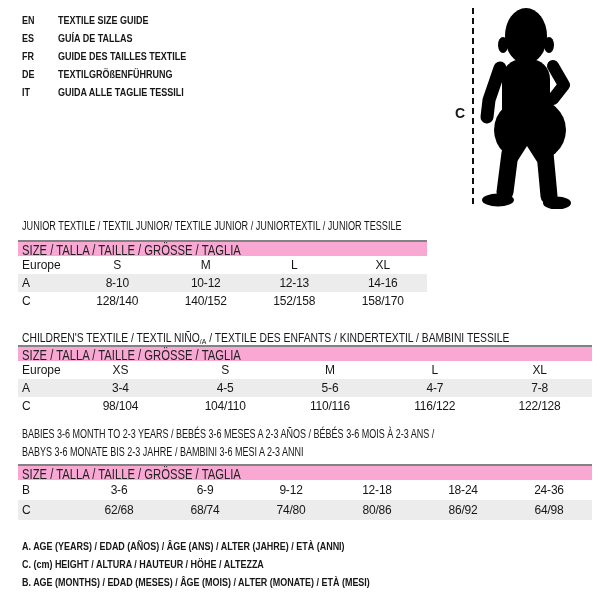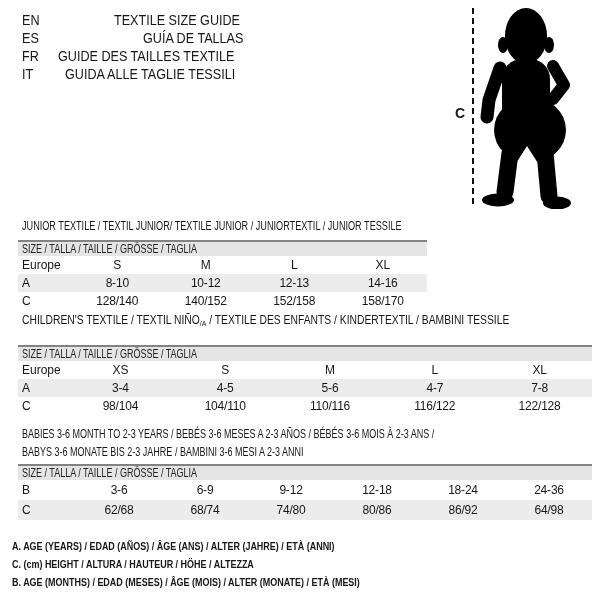--- a/index.html
+++ b/index.html
@@ -2,67 +2,71 @@
 <html><head>
 <meta charset="utf-8">
 <style>
   html,body{margin:0;padding:0;background:#fff;}
   .page{
     position:relative;width:600px;height:600px;background:#ffffff;
     font-family:"Liberation Sans",sans-serif;color:#161616;overflow:hidden;
   }
   
   .lang-list{position:absolute;left:22px;top:11px;}
-  .lang-row{display:flex;height:18px;align-items:center;font-weight:normal;font-size:14px;justify-content:space-between;}
+  .lang-row{display:flex;height:18px;align-items:center;font-weight:bold;font-size:10px;}
   .lang-code{width:36px;}
   .lang-code span,.lang-label span{display:inline-block;transform:scaleX(.9);transform-origin:0 50%;white-space:nowrap;}
   
   .measure-line{position:absolute;left:472px;top:8px;height:196px;width:0;border-left:2px dashed #0c0c0c;}
   .measure-label{position:absolute;left:455px;top:105px;font-weight:bold;font-size:14px;}
   .baby-svg{position:absolute;left:479px;top:5px;}
   
   .heading{position:absolute;left:22px;font-weight:normal;font-size:12px;line-height:18px;white-space:nowrap;}
   .heading-line>span.hline{display:inline-block;transform-origin:0 50%;white-space:nowrap;}
   .s1 .heading{top:217px}.s1 .heading-line>span.hline{transform:scaleX(.76)}
-  .s2 .heading{top:311px}.s2 .heading-line>span.hline{transform:scaleX(.86)}
+  .s2 .heading{top:329px}.s2 .heading-line>span.hline{transform:scaleX(.86)}
   .s3 .heading{top:425px}.s3 .heading-line>span.hline{transform:scaleX(.75)}
   .seg-sub{font-size:8px;vertical-align:-2px;}
   .gtable{position:absolute;left:18px;}
   .s1 .gtable{top:240px;width:409px}
   .s2 .gtable{top:345px;width:574px}
   .s3 .gtable{top:464px;width:574px}
-  .size-bar{height:14px;background:#e5e5e5;border-top:2px solid #828282;display:flex;align-items:center;padding-left:4px;font-size:12px;color:#222;}
+  .size-bar{height:14px;background:#f9a8d4;border-top:2px solid #828282;display:flex;align-items:center;padding-left:4px;font-size:15px;color:#222;}
   .size-bar span{display:inline-block;transform:scaleX(.75);transform-origin:0 50%;white-space:nowrap;}
   .t-row{display:flex;height:18px;align-items:center;font-size:12px;}
   .t3 .t-row{height:20px;}
   .t-row.shaded{background:#ececec;}
   .t-label{padding-left:4px;box-sizing:border-box;}
   .t1 .t-label{width:55px}.t2 .t-label{width:50px}.t3 .t-label{width:58px}
   .t-cell{flex:1;text-align:center;letter-spacing:-0.2px;}
   
-  .footnotes{position:absolute;left:12px;top:537px;font-weight:bold;font-size:11.5px;line-height:18px;}
+  .footnotes{position:absolute;left:22px;top:537px;font-weight:bold;font-size:11.5px;line-height:18px;}
   .fn-line>span{display:inline-block;transform:scaleX(.78);transform-origin:0 50%;white-space:nowrap;}
 </style>
 </head>
 <body>
 
 <div class="page">
 
   <div class="lang-list" id="langList">
       <div class="lang-row">
         <div class="lang-code"><span>EN</span></div>
         <div class="lang-label"><span>TEXTILE SIZE GUIDE</span></div>
       </div>
       <div class="lang-row">
         <div class="lang-code"><span>ES</span></div>
         <div class="lang-label"><span>GUÍA DE TALLAS</span></div>
       </div>
       <div class="lang-row">
         <div class="lang-code"><span>FR</span></div>
         <div class="lang-label"><span>GUIDE DES TAILLES TEXTILE</span></div>
+      </div>
+      <div class="lang-row">
+        <div class="lang-code"><span>DE</span></div>
+        <div class="lang-label"><span>TEXTILGRÖßENFÜHRUNG</span></div>
       </div>
       <div class="lang-row">
         <div class="lang-code"><span>IT</span></div>
         <div class="lang-label"><span>GUIDA ALLE TAGLIE TESSILI</span></div>
       </div>
     </div>
 
   <div class="measure-line"></div>
   <div class="measure-label">C</div>
 

